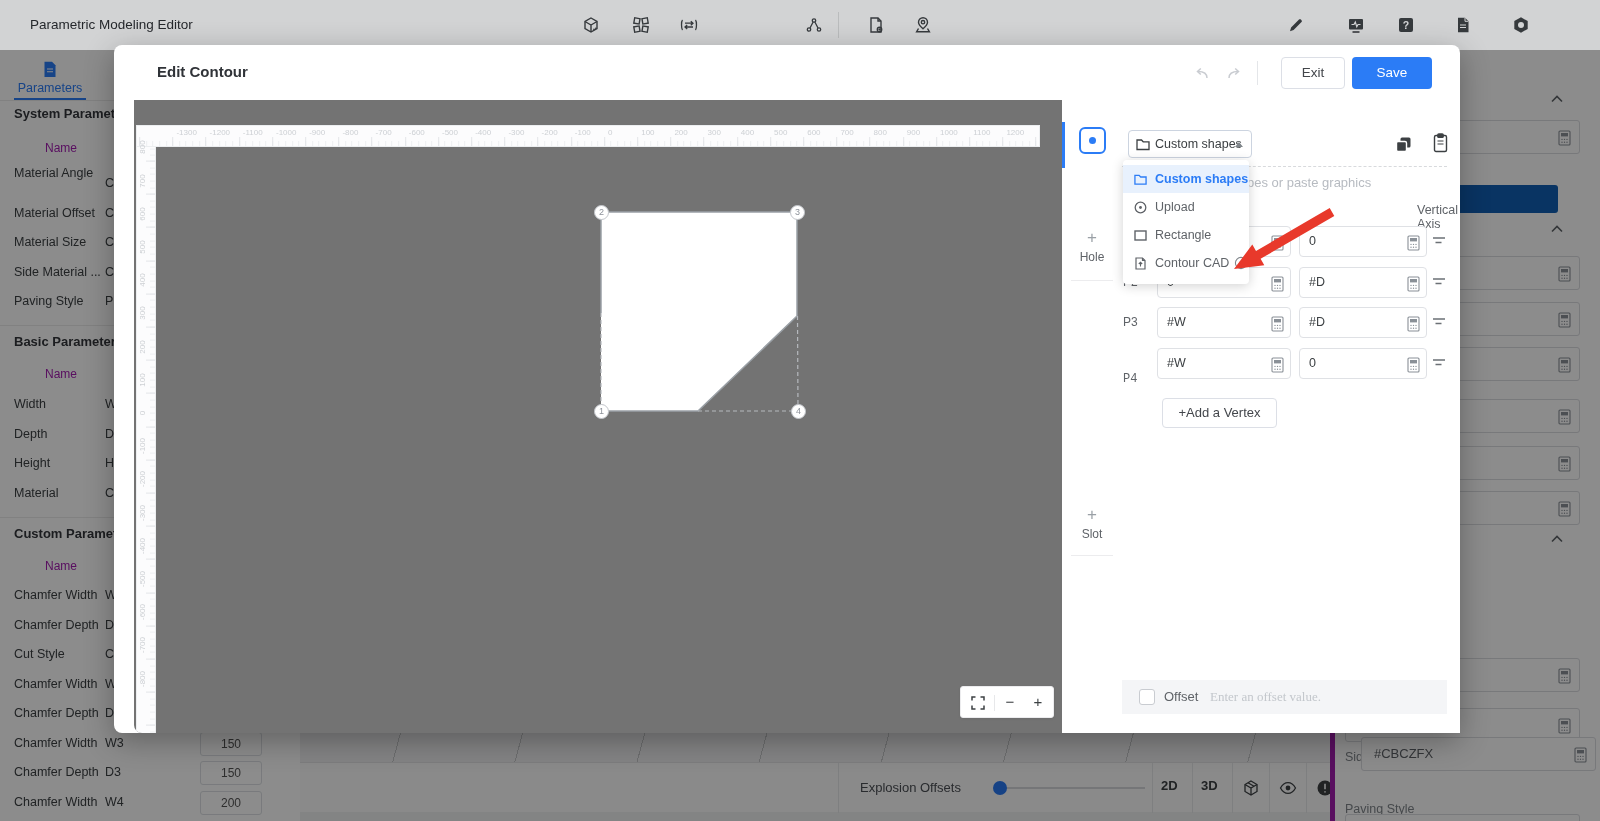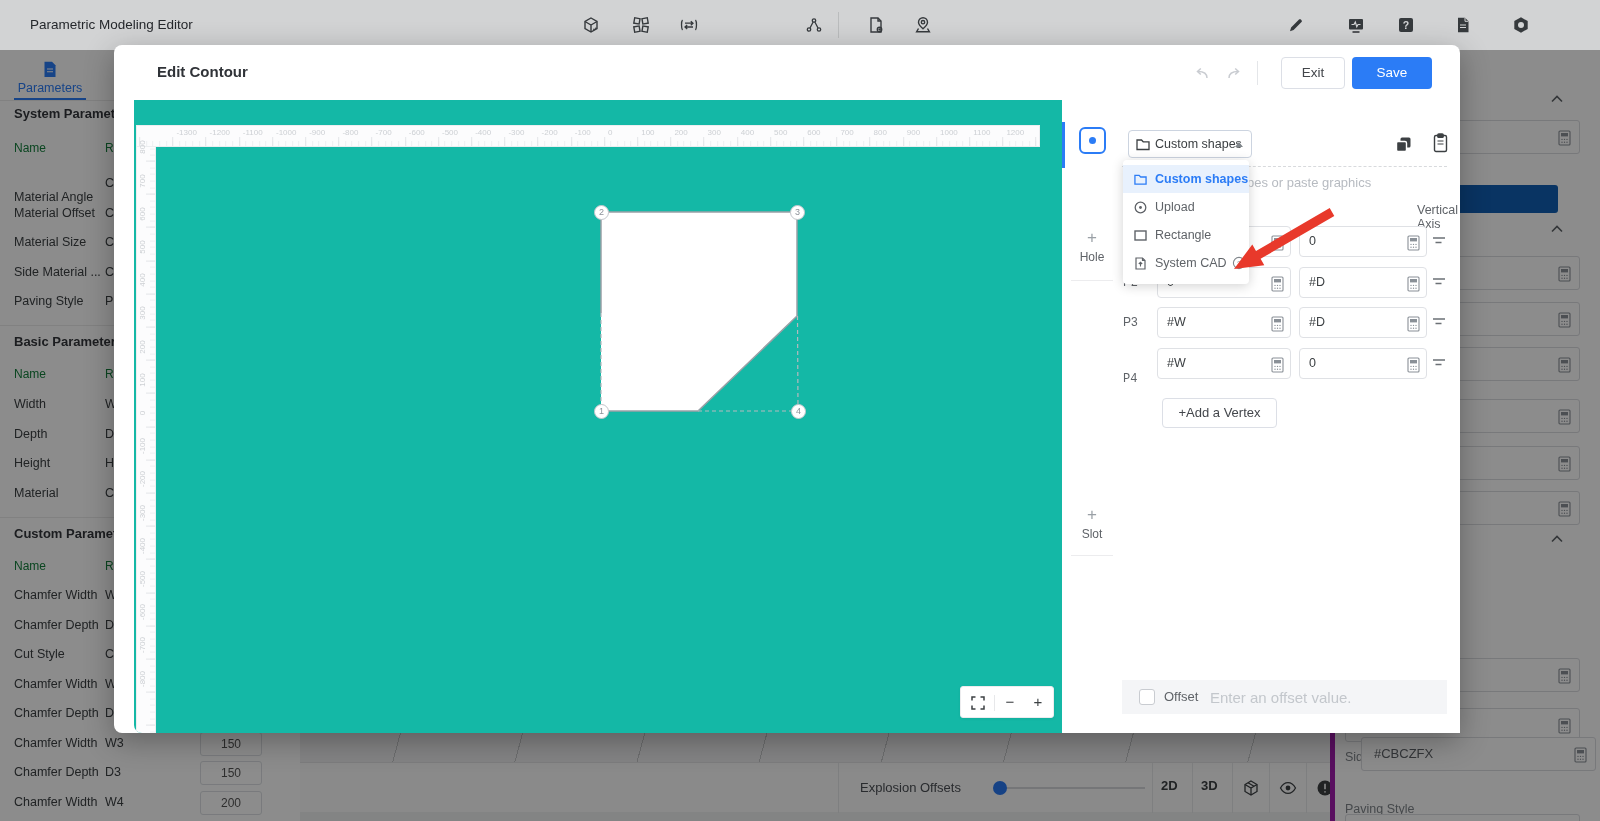--- a/index.html
+++ b/index.html
@@ -16,21 +16,21 @@
   
   #workspace { position:absolute; left:0; top:50px; width:1600px; height:771px; background:#eef0f1; }
   #workspace-dim { position:absolute; inset:0; background:rgba(0,0,0,0.45); z-index:5; }
 
   #sidebar { position:absolute; left:0; top:0; width:300px; height:771px; background:#ffffff; }
   #sidebar-tab { position:absolute; left:0; top:0; width:100px; height:50px; }
   #sidebar-tab-label { position:absolute; left:0; top:31px; width:100px; text-align:center; font-size:12.5px; color:#2b7cf6; }
   #sidebar-tab-underline { position:absolute; left:14px; top:48px; width:72px; height:2px; background:#2b7cf6; }
   #sidebar-topline { position:absolute; left:0; top:50px; width:300px; height:1px; background:#ebebeb; }
   .sb-section-title { position:absolute; left:14px; font-size:13px; font-weight:bold; color:#33363b; }
-  .sb-head { position:absolute; font-size:12px; color:#15803d; }
+  .sb-head { position:absolute; font-size:12px; color:#a21caf;margin-left:31px; }
   .sb-cell { position:absolute; font-size:12.5px; color:#3c4043; white-space:nowrap; }
   .sb-input { position:absolute; left:200px; width:62px; height:24px; border:1px solid #dcdfe3; border-radius:3px; background:#fff; font-size:12px; color:#555; text-align:center; line-height:22px; }
   .sb-divider { position:absolute; left:0; width:300px; height:1px; background:#ececec; }
 
   #viewport { position:absolute; left:300px; top:0; width:1030px; height:712px; background:#f0f1f2; }
   #viewport-grid { position:absolute; left:0; top:600px; width:1030px; height:112px;
      background:repeating-linear-gradient(105deg, rgba(120,124,130,0.35) 0px, rgba(120,124,130,0.35) 1px, transparent 1px, transparent 118px); }
 
   #bottombar { position:absolute; left:300px; top:712px; width:1030px; height:50px; background:#fbfbfc; border-top:1px solid #e3e4e6; }
   .bb-divider { position:absolute; top:0; width:1px; height:50px; background:#e6e7e9; }
@@ -50,21 +50,21 @@
   
   #modal { position:absolute; left:114px; top:45px; width:1346px; height:688px; background:#ffffff; border-radius:8px;
            box-shadow:0 8px 30px rgba(0,0,0,0.3); z-index:10; }
   #modal-title { position:absolute; left:43px; top:18px; font-size:15px; font-weight:bold; color:#303338; }
   .hist-icon { position:absolute; top:20px; width:18px; height:16px; color:#c9ccd1; }
   #header-divider { position:absolute; left:1143px; top:16px; width:1px; height:24px; background:#e4e6e9; }
   #exit-btn { position:absolute; left:1167px; top:12px; width:64px; height:32px; background:#fff; border:1px solid #dcdfe6; border-radius:4px; font-size:13.5px; color:#43464b; text-align:center; line-height:30px; cursor:pointer; }
   #save-btn { position:absolute; left:1238px; top:12px; width:80px; height:32px; background:#2b7cf6; border:none; border-radius:4px; font-size:13.5px; color:#fff; text-align:center; line-height:32px; cursor:pointer; }
 
   
-  #canvas { position:absolute; left:20px; top:55px; width:928px; height:633px; background:#14b8a6; border-radius:0 0 0 8px; overflow:hidden; }
+  #canvas { position:absolute; left:20px; top:55px; width:928px; height:633px; background:#737373; border-radius:0 0 0 8px; overflow:hidden; }
   #hruler { position:absolute; left:2px; top:25px; width:904px; height:22px; background:#fcfcfd; border:1px solid #eceef0;
      background-image:
        repeating-linear-gradient(90deg, #e3e5e8 0 1px, transparent 1px 33.2px),
        repeating-linear-gradient(90deg, #edeff1 0 1px, transparent 1px 6.64px);
      background-size:auto 9px, auto 5px; background-repeat:repeat-x; background-position:left 2.2px bottom, left 2.2px bottom; }
   .hruler-label { position:absolute; top:2px; font-size:8px; color:#cdd0d4; white-space:nowrap; }
   #vruler { position:absolute; left:2px; top:47px; width:20px; height:664px; background:#fcfcfd; border:1px solid #eceef0; border-top:none;
      background-image:
        repeating-linear-gradient(180deg, #e3e5e8 0 1px, transparent 1px 33.2px),
        repeating-linear-gradient(180deg, #edeff1 0 1px, transparent 1px 6.64px);
@@ -95,21 +95,21 @@
   #hint-text { position:absolute; left:70px; top:75px; font-size:13px; color:#b7bbc1; white-space:nowrap; }
   .axis-head { position:absolute; top:103px; font-size:12.5px; color:#5f6368; }
   .p-label { position:absolute; left:1px; width:28px; font-size:12px; color:#5f6368; }
   .p-input { position:absolute; width:134px; height:31px; border:1px solid #dfe1e5; border-radius:4px; background:#fff; font-size:12.5px; color:#3c4043; line-height:29px; padding-left:9px; }
   .calc-wrap { position:absolute; top:8px; right:6px; }
   .constraint-icon { position:absolute; width:14px; height:10px; }
   #add-vertex-btn { position:absolute; left:40px; top:298px; width:115px; height:30px; border:1px solid #dcdfe6; border-radius:4px; background:#fff; font-size:13px; color:#43464b; text-align:center; line-height:28px; cursor:pointer; }
   #panel-footer { position:absolute; left:0; top:580px; width:325px; height:34px; background:#f4f5f7; }
   #offset-check { position:absolute; left:17px; top:9px; width:16px; height:16px; background:#fff; border:1px solid #c9ccd1; border-radius:3px; cursor:pointer; }
   #offset-label { position:absolute; left:42px; top:9px; font-size:13px; color:#5f6368; }
-  #offset-input { position:absolute; left:88px; top:4px; width:225px; height:26px; border:none; background:transparent; font-size:15px; color:#c2410c; font-family:Liberation Sans, sans-serif; }
+  #offset-input { position:absolute; left:88px; top:4px; width:225px; height:26px; border:none; background:transparent; font-size:13px; color:#c2410c; font-family:Liberation Serif, serif; }
   #offset-input::placeholder { color:#c3c7cc; }
 
   
   #dd-menu { position:absolute; left:1009px; top:115px; width:126px; height:124px; background:#fff; border-radius:4px;
              box-shadow:0 2px 12px rgba(0,0,0,0.18); z-index:20; overflow:hidden; padding-top:5px; }
   .dd-item { position:relative; height:28px; display:flex; align-items:center; padding-left:11px; font-size:12.5px; color:#5f6368; cursor:pointer; }
   .dd-item.selected { background:#e8f1fd; color:#2b7cf6; font-weight:bold; }
   .dd-item .oicon { width:13px; height:13px; margin-right:8px; flex:0 0 13px; }
   .dd-help { margin-left:5px; width:14px; height:14px; }
 
@@ -217,21 +217,21 @@
             <path d="M5 8 H11 M5 10.8 H11" stroke="#fff" stroke-width="1.1"></path>
           </svg>
         <div id="sidebar-tab-label">Parameters</div>
         <div id="sidebar-tab-underline"></div>
       </div>
       <div id="sidebar-topline"></div>
       <div id="sidebar-rows">
           <div class="sb-section-title" style="top: 56px;">System Parameters</div>
           <div class="sb-head" style="left: 14px; top: 91px;">Name</div>
           <div class="sb-head" style="left: 105px; top: 91px;">R</div>
-          <div class="sb-cell" style="left: 14px; top: 140px;">Material Angle</div>
+          <div class="sb-cell" style="left: 14px; top: 116px;">Material Angle</div>
           <div class="sb-cell" style="left: 105px; top: 126px;">C</div>
           <div class="sb-cell" style="left: 14px; top: 155.5px;">Material Offset</div>
           <div class="sb-cell" style="left: 105px; top: 155.5px;">C</div>
           <div class="sb-cell" style="left: 14px; top: 185px;">Material Size</div>
           <div class="sb-cell" style="left: 105px; top: 185px;">C</div>
           <div class="sb-cell" style="left: 14px; top: 214.5px;">Side Material ...</div>
           <div class="sb-cell" style="left: 105px; top: 214.5px;">C</div>
           <div class="sb-cell" style="left: 14px; top: 244px;">Paving Style</div>
           <div class="sb-cell" style="left: 105px; top: 244px;">P</div>
           <div class="sb-divider" style="top: 275px;"></div>
@@ -751,21 +751,21 @@
           <span>Rectangle</span>
         </div>
         <div class="dd-item">
           <span class="oicon">
             <svg width="13" height="13" viewBox="0 0 13 13" fill="none" stroke="#5f6368" stroke-width="1.2">
               <path d="M2 1 H8.5 L11 3.5 V12 H2 Z"></path>
               <path d="M8.5 1 V3.5 H11"></path>
               <path d="M6.5 9.5 V5.5 M4.8 7 L6.5 5.3 L8.2 7" stroke-width="1.1"></path>
             </svg>
           </span>
-          <span>System CAD</span>
+          <span>Contour CAD</span>
           <span class="dd-help">
             <svg width="14" height="14" viewBox="0 0 14 14" fill="none" stroke="#80868b" stroke-width="1.1">
               <circle cx="7" cy="7" r="5.6"></circle>
               <text x="7" y="9.7" font-size="7.5" fill="#80868b" stroke="none" text-anchor="middle" font-family="Liberation Sans, sans-serif">?</text>
             </svg>
           </span>
         </div>
       </div>
 
     <svg id="red-arrow" viewBox="0 0 140 90">

